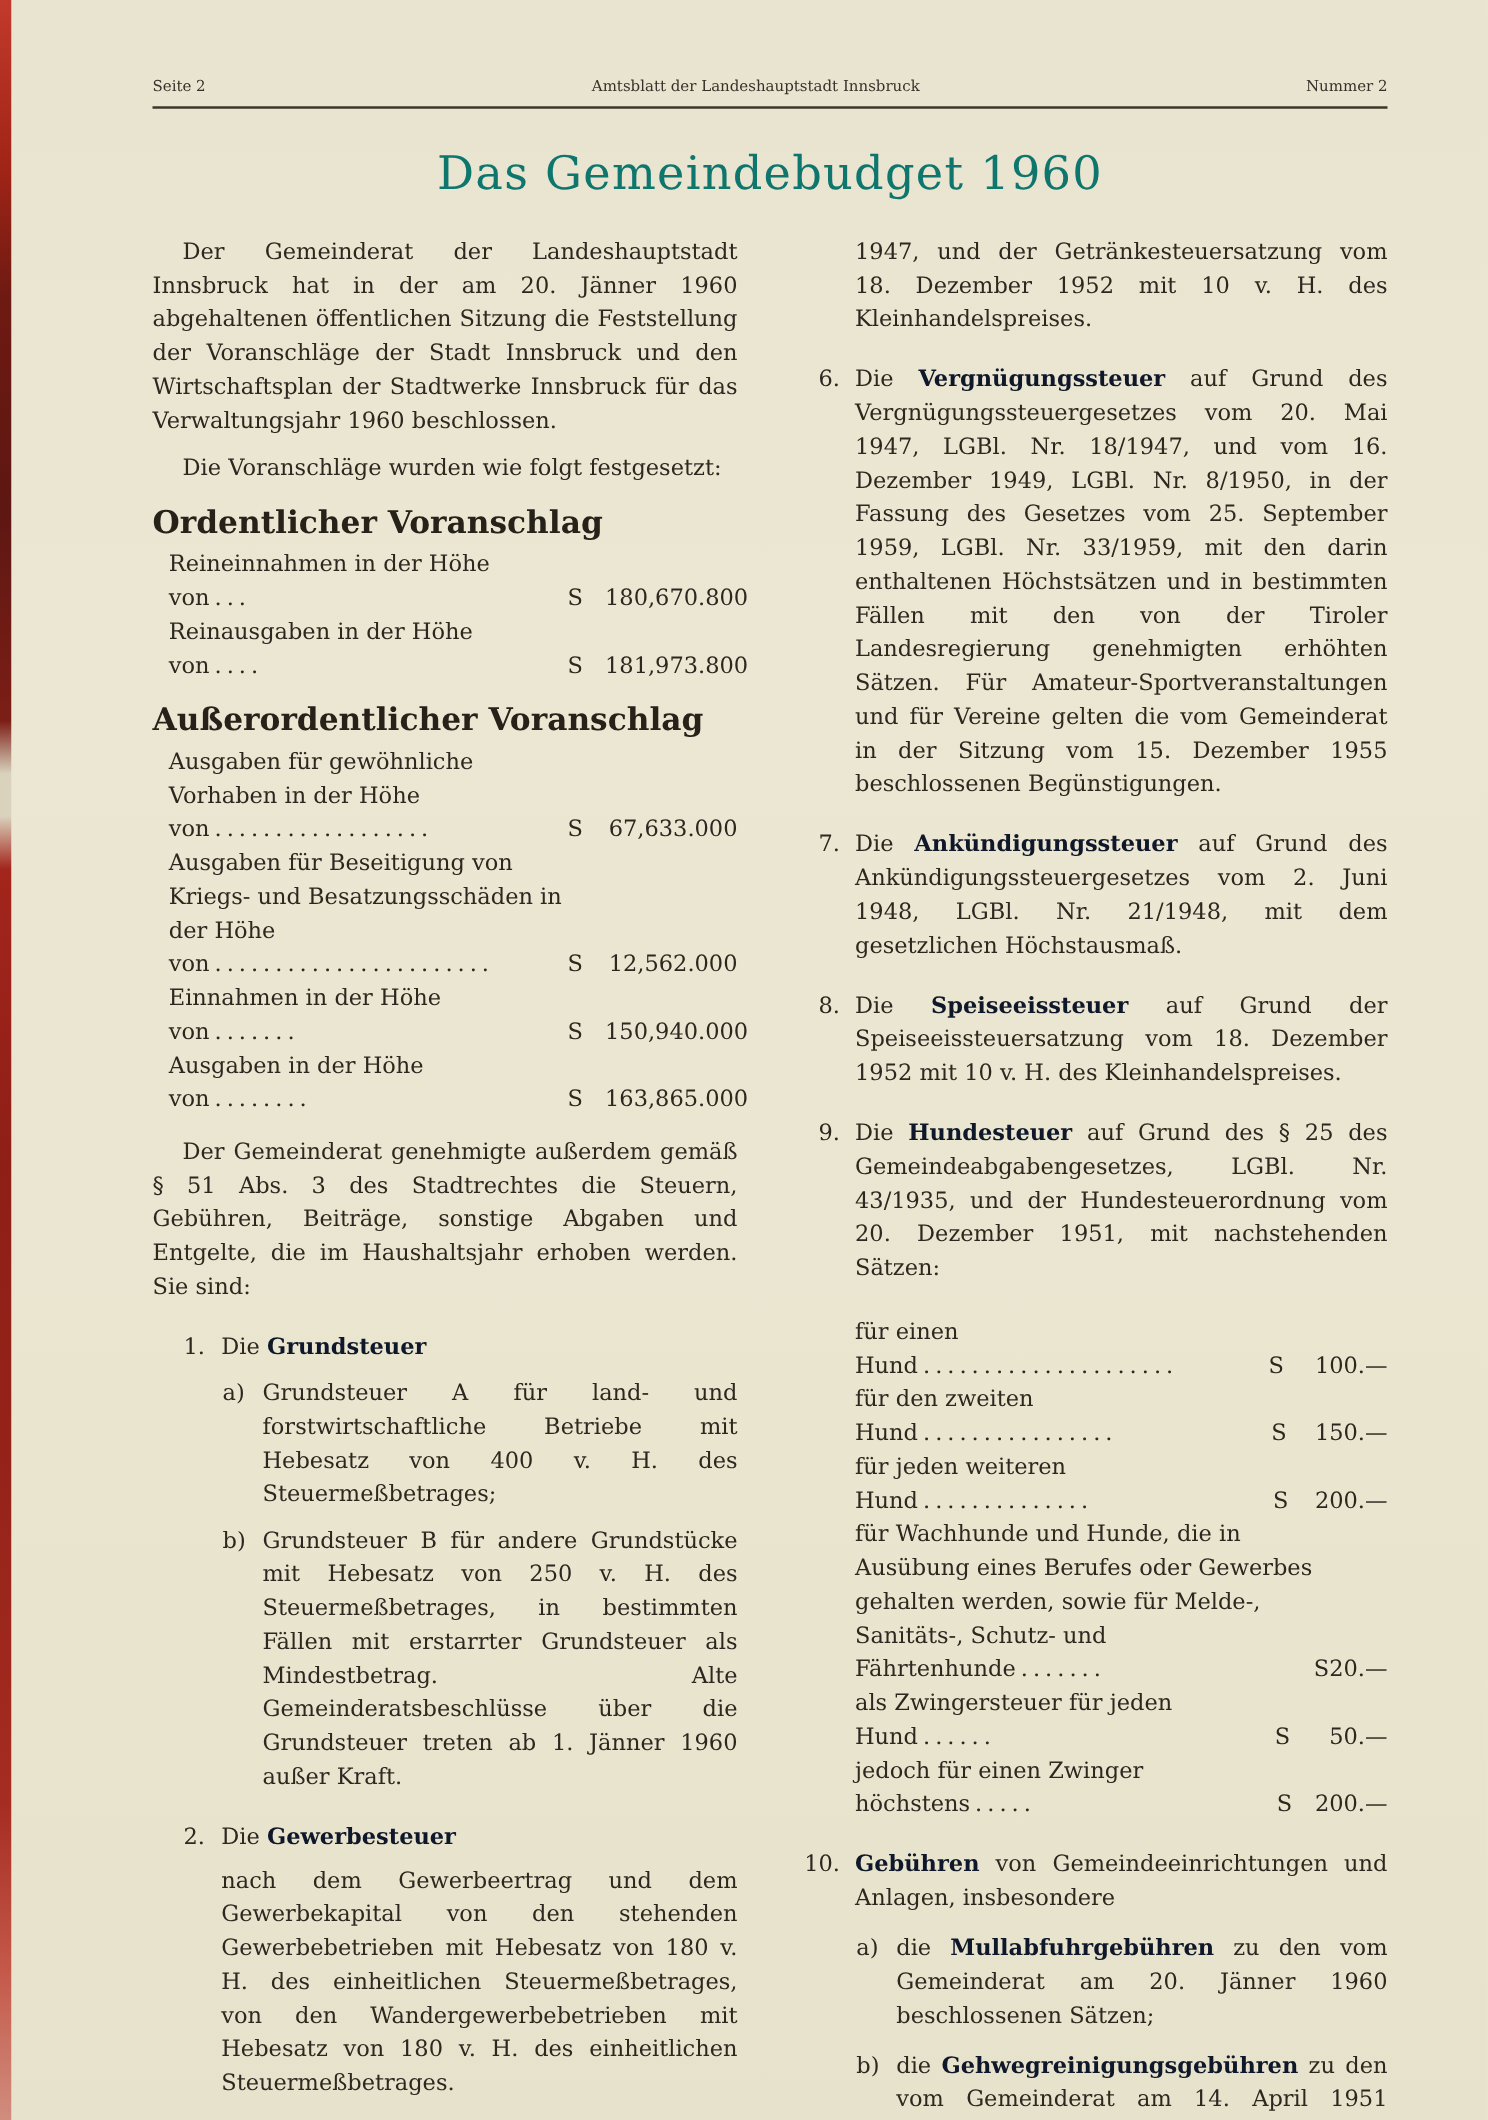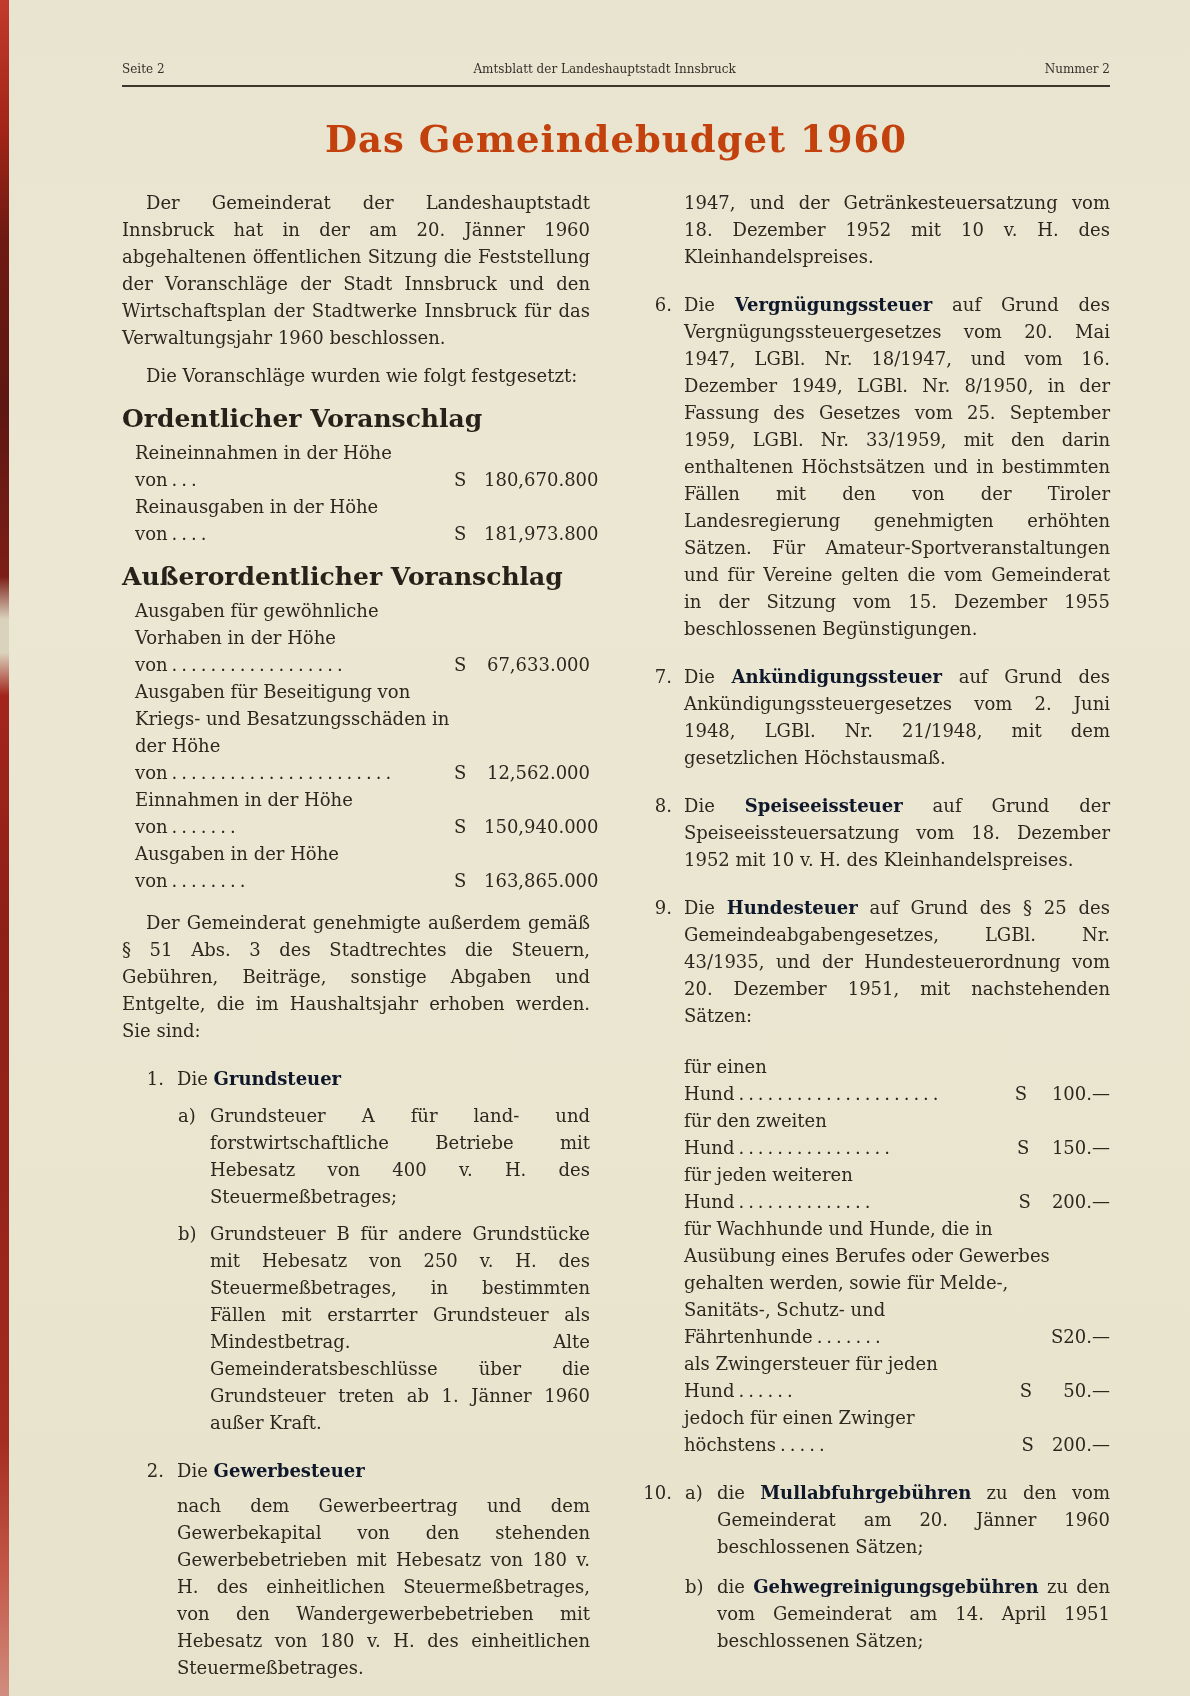--- a/index.html
+++ b/index.html
@@ -18,21 +18,21 @@
       #d9d2bd 36.5%,#d9d2bd 38.5%,
       #a3251c 41%,#8e1f17 55%,#96231a 70%,#a52c20 85%,#c4594a 93%,#d08d7e 100%);
   }
   .content{position:absolute;left:122px;top:62px;width:988px;}
   .pghead{
     display:flex;justify-content:space-between;align-items:baseline;
     font-size:12px;color:#35302a;
     padding-bottom:9px;border-bottom:2px solid #3c372c;
   }
   h1.article-title{
-    text-align:center;font-weight:bold;color:#c2410c;
+    text-align:center;font-weight:normal;color:#0f766e;
     font-size:37px;letter-spacing:1px;
     margin:30px 0 28px 0;
   }
   .cols{display:flex;gap:48px;font-size:18px;line-height:27px;text-align:justify;}
   .col-l{width:468px;}
   .col-r{width:472px;}
   p{margin:0;}
   .indent{text-indent:24px;}
   .mt{margin-top:11px;}
   h3.budget-heading{font-size:25px;font-weight:bold;color:#262219;margin:16px 0 7px 0;text-align:left;}
@@ -198,20 +198,21 @@
               <span class="cur">S</span>
               <span class="val">200.—</span>
             </div>
           </div>
         </div>
       </div>
 
       <div class="titem">
         <span class="num">10.</span>
         <div class="tbody">
+          <p class="rich"><b>Gebühren</b><span> von Gemeindeeinrichtungen und Anlagen, insbesondere</span></p>
           <div class="sub">
             <span class="letter">a)</span>
             <p class="rich"><span>die </span><b>Mullabfuhrgebühren</b><span> zu den vom Gemeinderat am 20. Jänner 1960 beschlossenen Sätzen;</span></p>
           </div>
           <div class="sub">
             <span class="letter">b)</span>
             <p class="rich"><span>die </span><b>Gehwegreinigungsgebühren</b><span> zu den vom Gemeinderat am 14. April 1951 beschlossenen Sätzen;</span></p>
           </div>
 
         </div>

